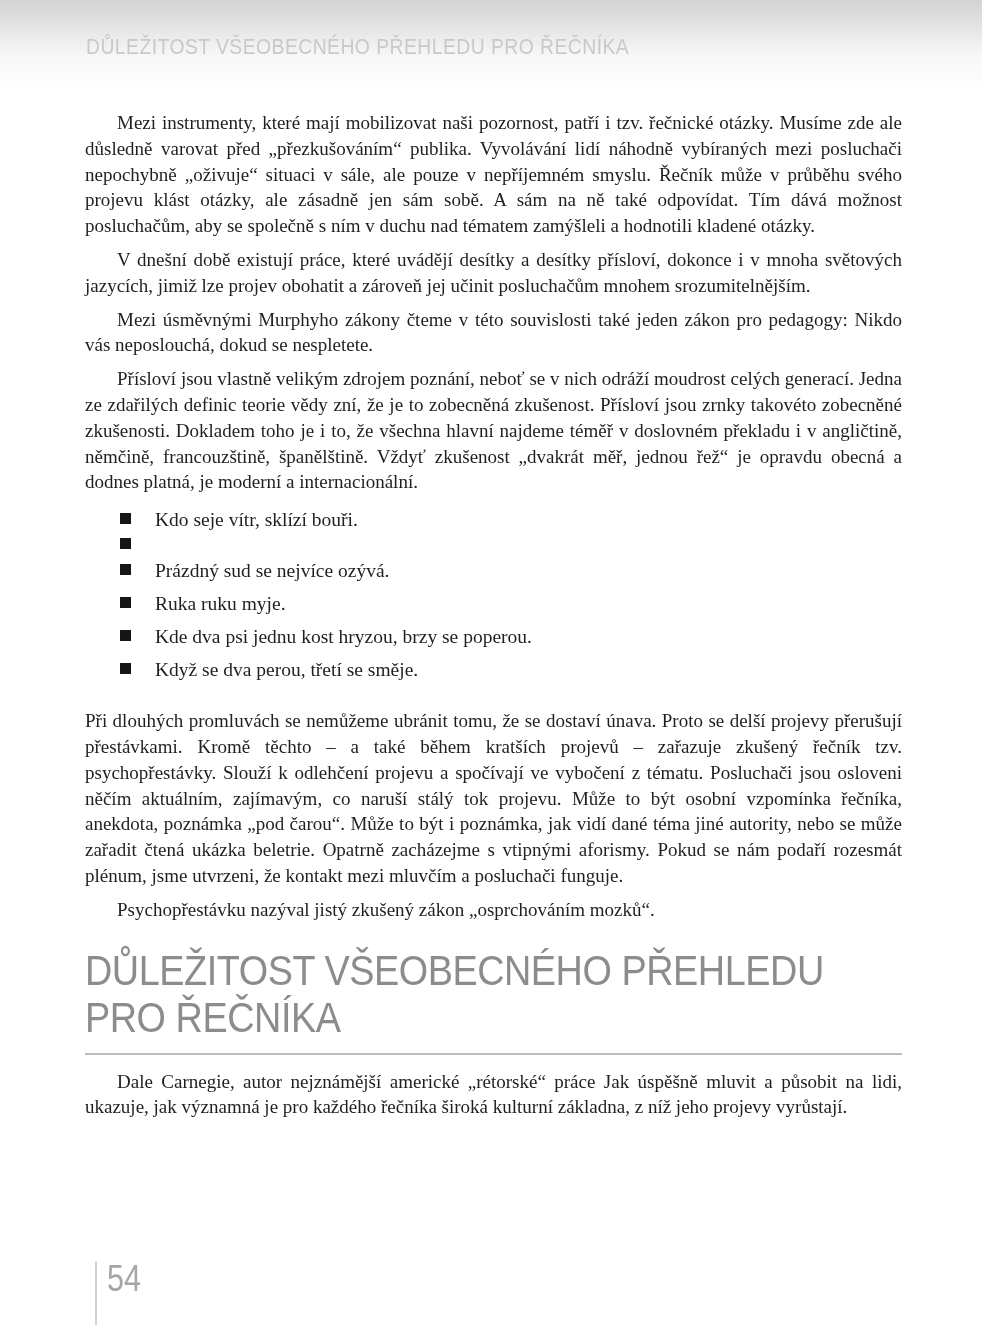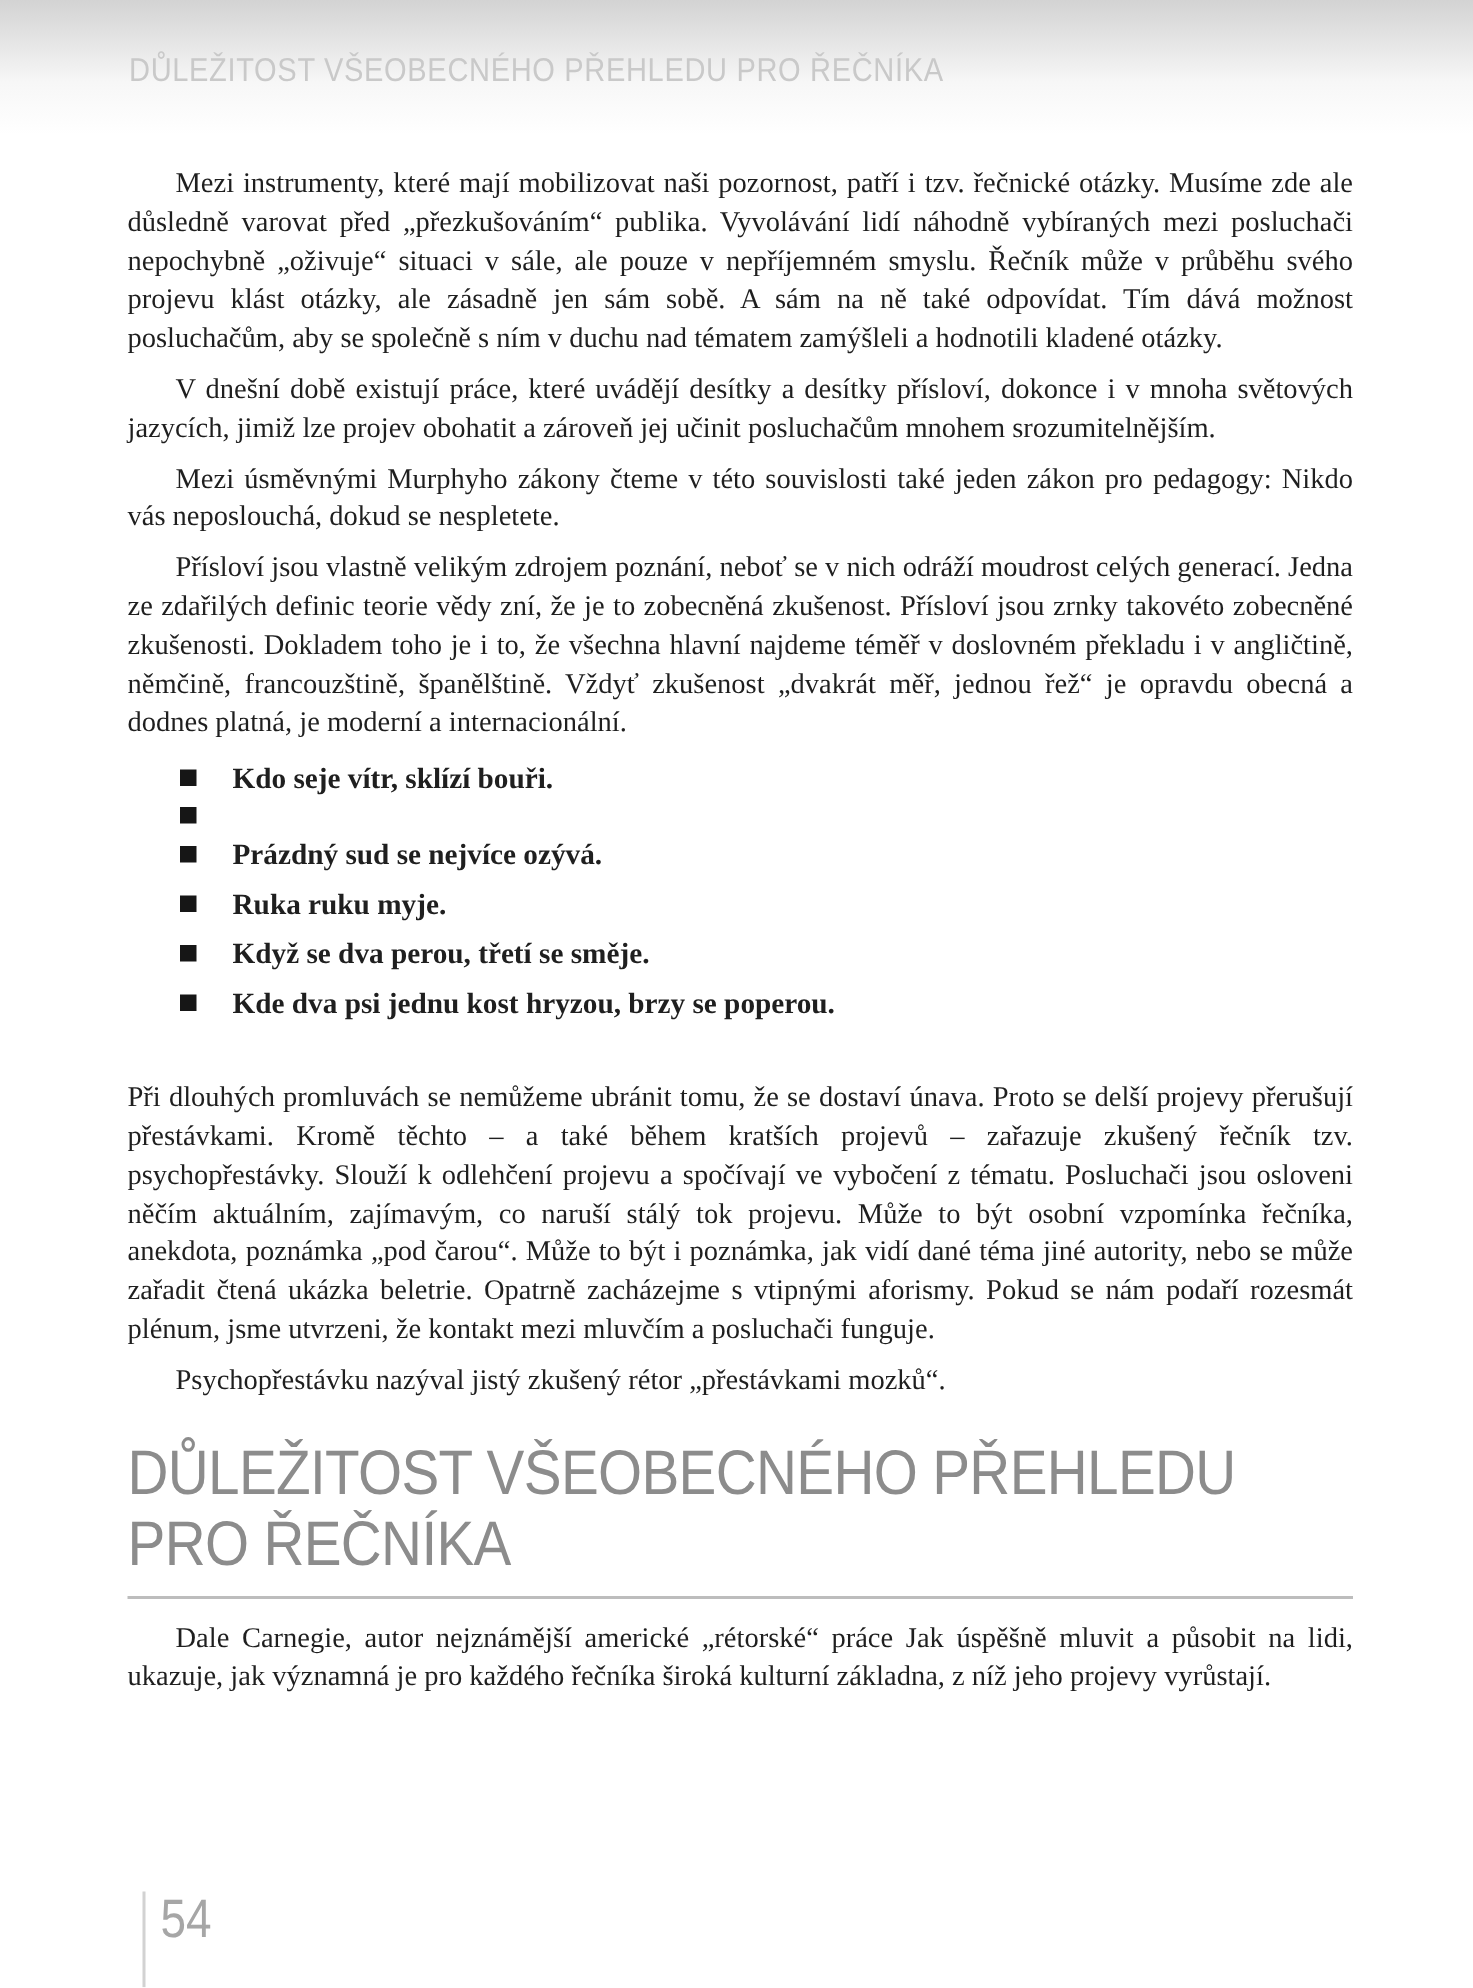--- a/index.html
+++ b/index.html
@@ -43,22 +43,21 @@
   .para {
     font-size: 19px;
     line-height: 25.8px;
     text-align: justify;
     margin-bottom: 8px;
   }
   .para.indent { text-indent: 32px; }
   
   .proverb-list {
     margin-top: 12px;
-    margin-bottom: 36px;
-    font-weight: bold;
+    margin-bottom: 25px;
   }
   .proverb-item {
     display: flex;
     align-items: baseline;
     padding-left: 35px;
     margin-bottom: 7px;
     font-size: 19.5px;
     line-height: 26px;
   }
   .bullet {
@@ -141,31 +140,31 @@
       <div class="proverb-item">
         <span class="bullet"></span>
         <span>Prázdný sud se nejvíce ozývá.</span>
       </div>
       <div class="proverb-item">
         <span class="bullet"></span>
         <span>Ruka ruku myje.</span>
       </div>
       <div class="proverb-item">
         <span class="bullet"></span>
-        <span>Když se dva perou, třetí se směje.</span>
+        <span>Kde dva psi jednu kost hryzou, brzy se poperou.</span>
       </div>
       <div class="proverb-item">
         <span class="bullet"></span>
-        <span>Kde dva psi jednu kost hryzou, brzy se poperou.</span>
+        <span>Když se dva perou, třetí se směje.</span>
       </div>
     </div>
 
     <p class="para">Při dlouhých promluvách se nemůžeme ubránit tomu, že se dostaví únava. Proto se delší projevy přerušují přestávkami. Kromě těchto – a také během kratších projevů – zařazuje zkušený řečník tzv. psychopřestávky. Slouží k odlehčení projevu a spočívají ve vybočení z tématu. Posluchači jsou osloveni něčím aktuálním, zajímavým, co naruší stálý tok projevu. Může to být osobní vzpomínka řečníka, anekdota, poznámka „pod čarou“. Může to být i poznámka, jak vidí dané téma jiné autority, nebo se může zařadit čtená ukázka beletrie. Opatrně zacházejme s vtipnými aforismy. Pokud se nám podaří rozesmát plénum, jsme utvrzeni, že kontakt mezi mluvčím a posluchači funguje.</p>
 
-    <p class="para indent">Psychopřestávku nazýval jistý zkušený rétor „přestávkami mozků“.</p>
+    <p class="para indent">Psychopřestávku nazýval jistý zkušený zákon „osprchováním mozků“.</p>
 
     <h1 class="section-heading"><span>DŮLEŽITOST VŠEOBECNÉHO PŘEHLEDU</span><br><span>PRO ŘEČNÍKA</span></h1>
 
     <div class="heading-rule"></div>
 
 
     <p class="para indent">Dale Carnegie, autor nejznámější americké „rétorské“ práce Jak úspěšně mluvit a působit na lidi, ukazuje, jak významná je pro každého řečníka široká kulturní základna, z níž jeho projevy vyrůstají.</p>
 
   </div>
 

